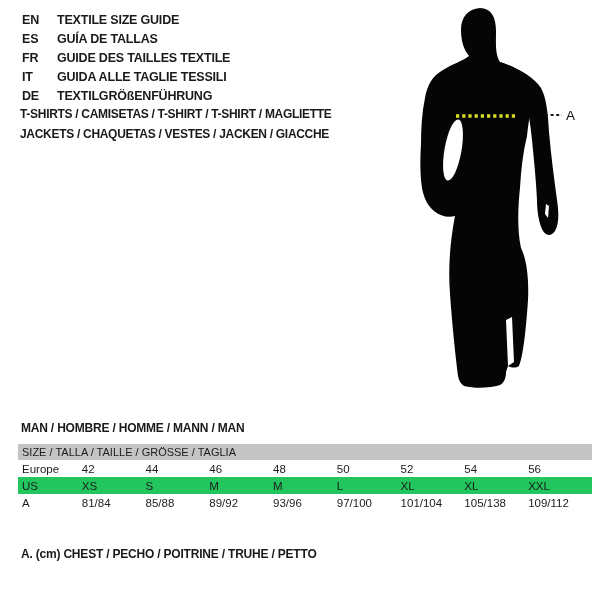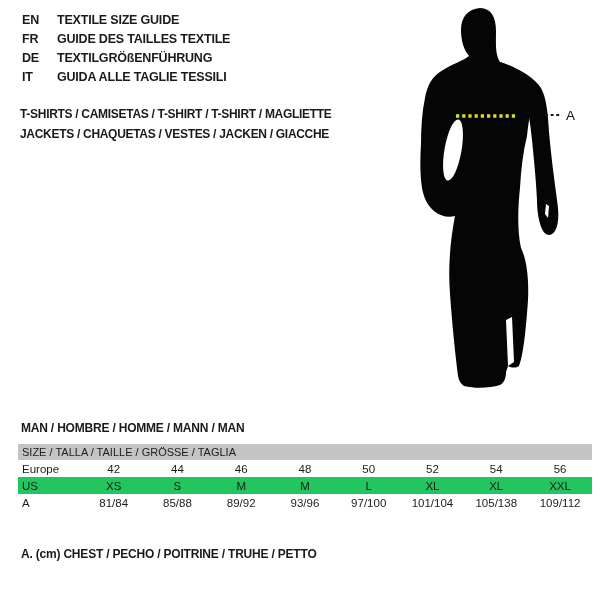--- a/index.html
+++ b/index.html
@@ -18,49 +18,53 @@
     font-weight:bold;font-size:12px;line-height:19.5px;letter-spacing:-0.3px;}
   
   .figure-wrap{position:absolute;left:400px;top:0;width:195px;height:398px;}
   .figure-wrap svg{display:block;width:100%;height:100%;}
   
   .man-title{position:absolute;left:21px;top:421px;
     font-weight:bold;font-size:12px;letter-spacing:-0.2px;}
   
   .size-table{position:absolute;left:18px;top:444px;width:574px;
     border-collapse:collapse;table-layout:fixed;}
-  .size-table td{font-size:11.5px;height:17px;padding:0;text-align:center;
+  .size-table td{font-size:11.5px;height:17px;padding:0;
     color:#1c1c1c;vertical-align:middle;}
   .size-table tr.thead td{background:#c4c4c4;font-size:11px;height:16px;
     text-align:left;padding-left:4px;}
   .size-table td.rowlabel{text-align:left;padding-left:4px;width:72px;}
   .size-table tr.alt td{background:#22c55e;}
   
   .footnote{position:absolute;left:21px;top:547px;
     font-weight:bold;font-size:12px;letter-spacing:-0.2px;}
 </style>
 </head>
 <body>
 
 <div class="lang-block">
   <div class="lang-row">
     <span class="lang-code">EN</span>
     <span>TEXTILE SIZE GUIDE</span>
   </div>
   <div class="lang-row">
+    <span class="lang-code">ES</span>
+    <span>GUÍA DE TALLAS</span>
+  </div>
+  <div class="lang-row">
     <span class="lang-code">FR</span>
     <span>GUIDE DES TAILLES TEXTILE</span>
   </div>
   <div class="lang-row">
+    <span class="lang-code">IT</span>
+    <span>GUIDA ALLE TAGLIE TESSILI</span>
+  </div>
+  <div class="lang-row">
     <span class="lang-code">DE</span>
     <span>TEXTILGRÖßENFÜHRUNG</span>
-  </div>
-  <div class="lang-row">
-    <span class="lang-code">IT</span>
-    <span>GUIDA ALLE TAGLIE TESSILI</span>
   </div>
 </div>
 
 <div class="categories">
   <div>T-SHIRTS / CAMISETAS / T-SHIRT / T-SHIRT / MAGLIETTE</div>
   <div>JACKETS / CHAQUETAS / VESTES / JACKEN / GIACCHE</div>
 </div>
 
 <div class="figure-wrap">
   <svg viewBox="400 0 195 398" xmlns="http://www.w3.org/2000/svg">

